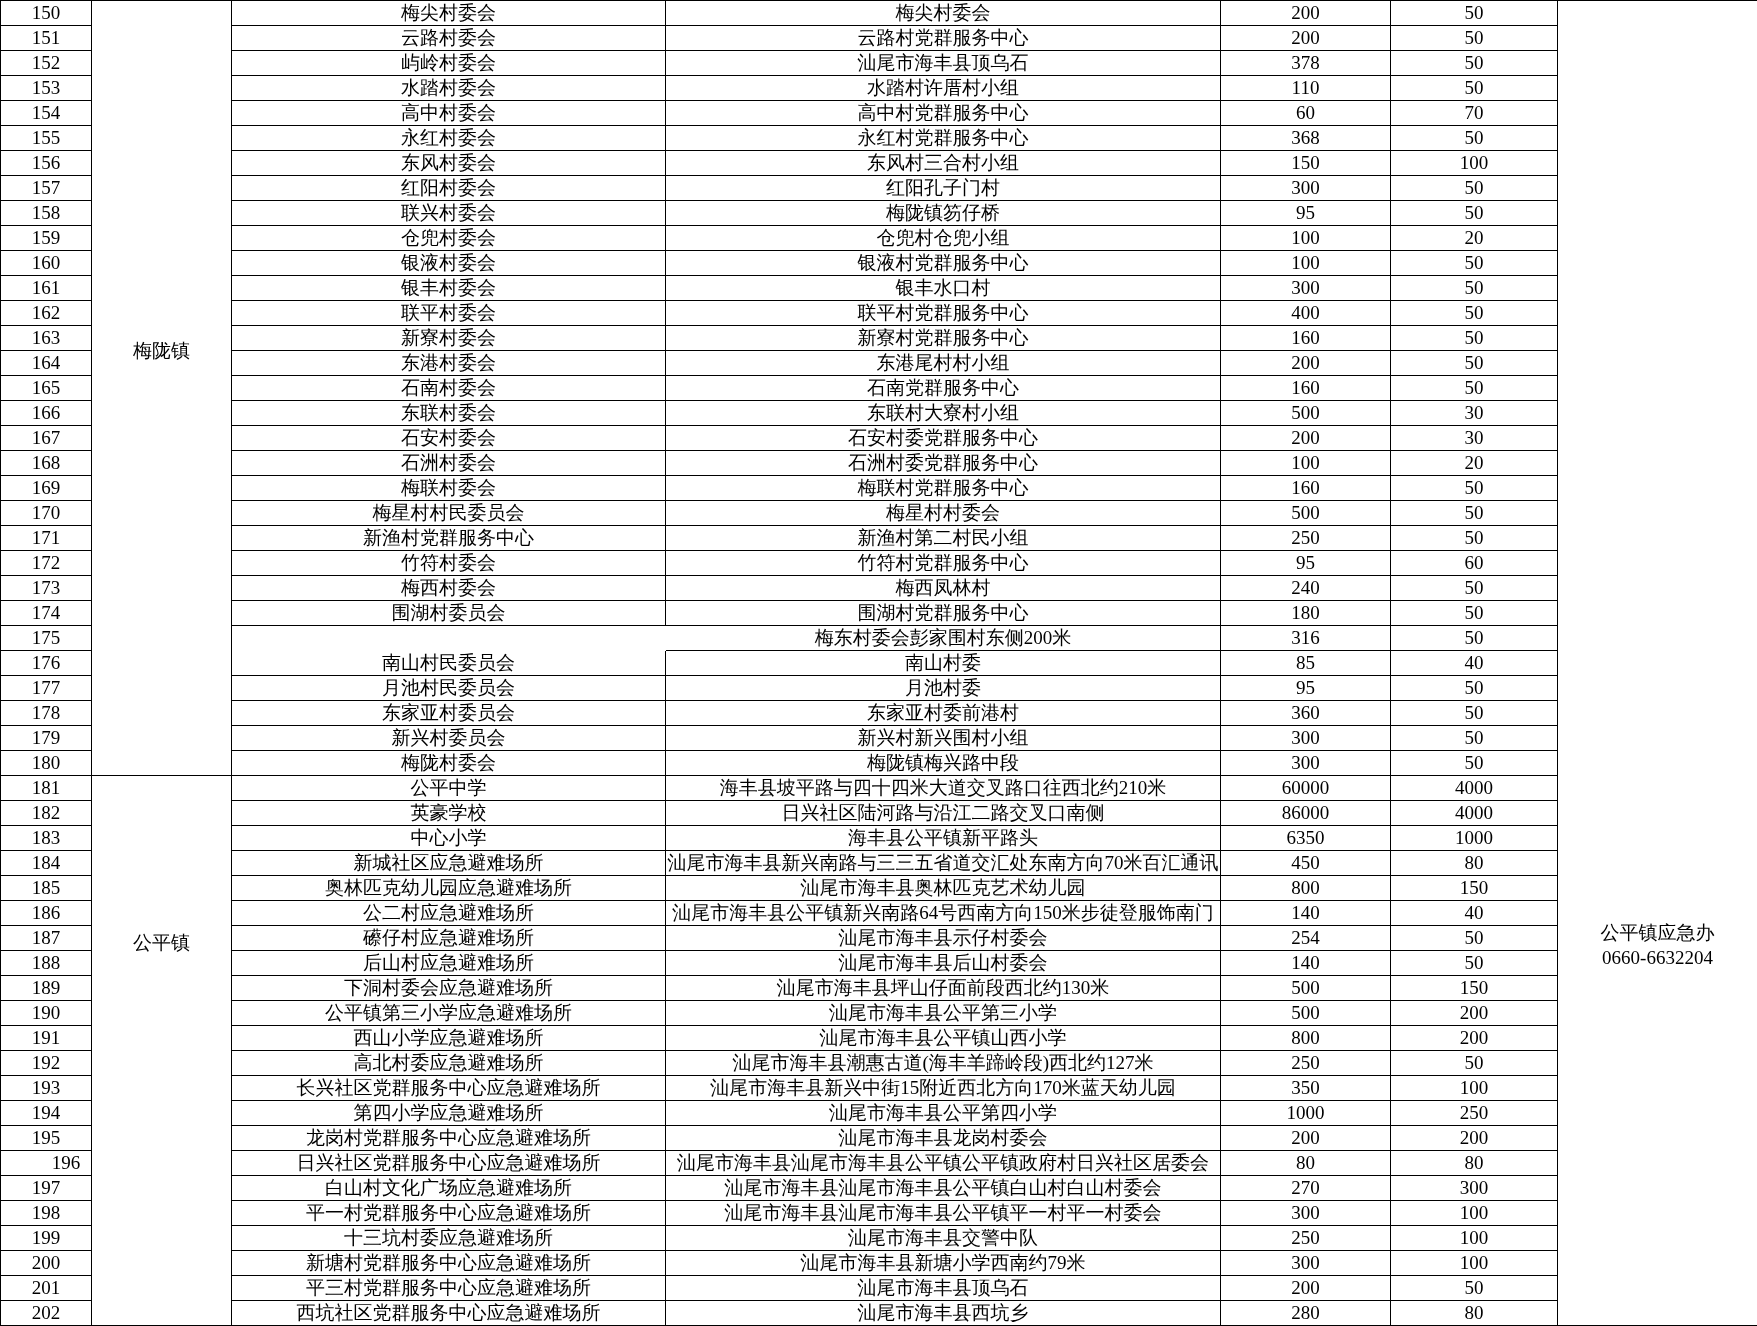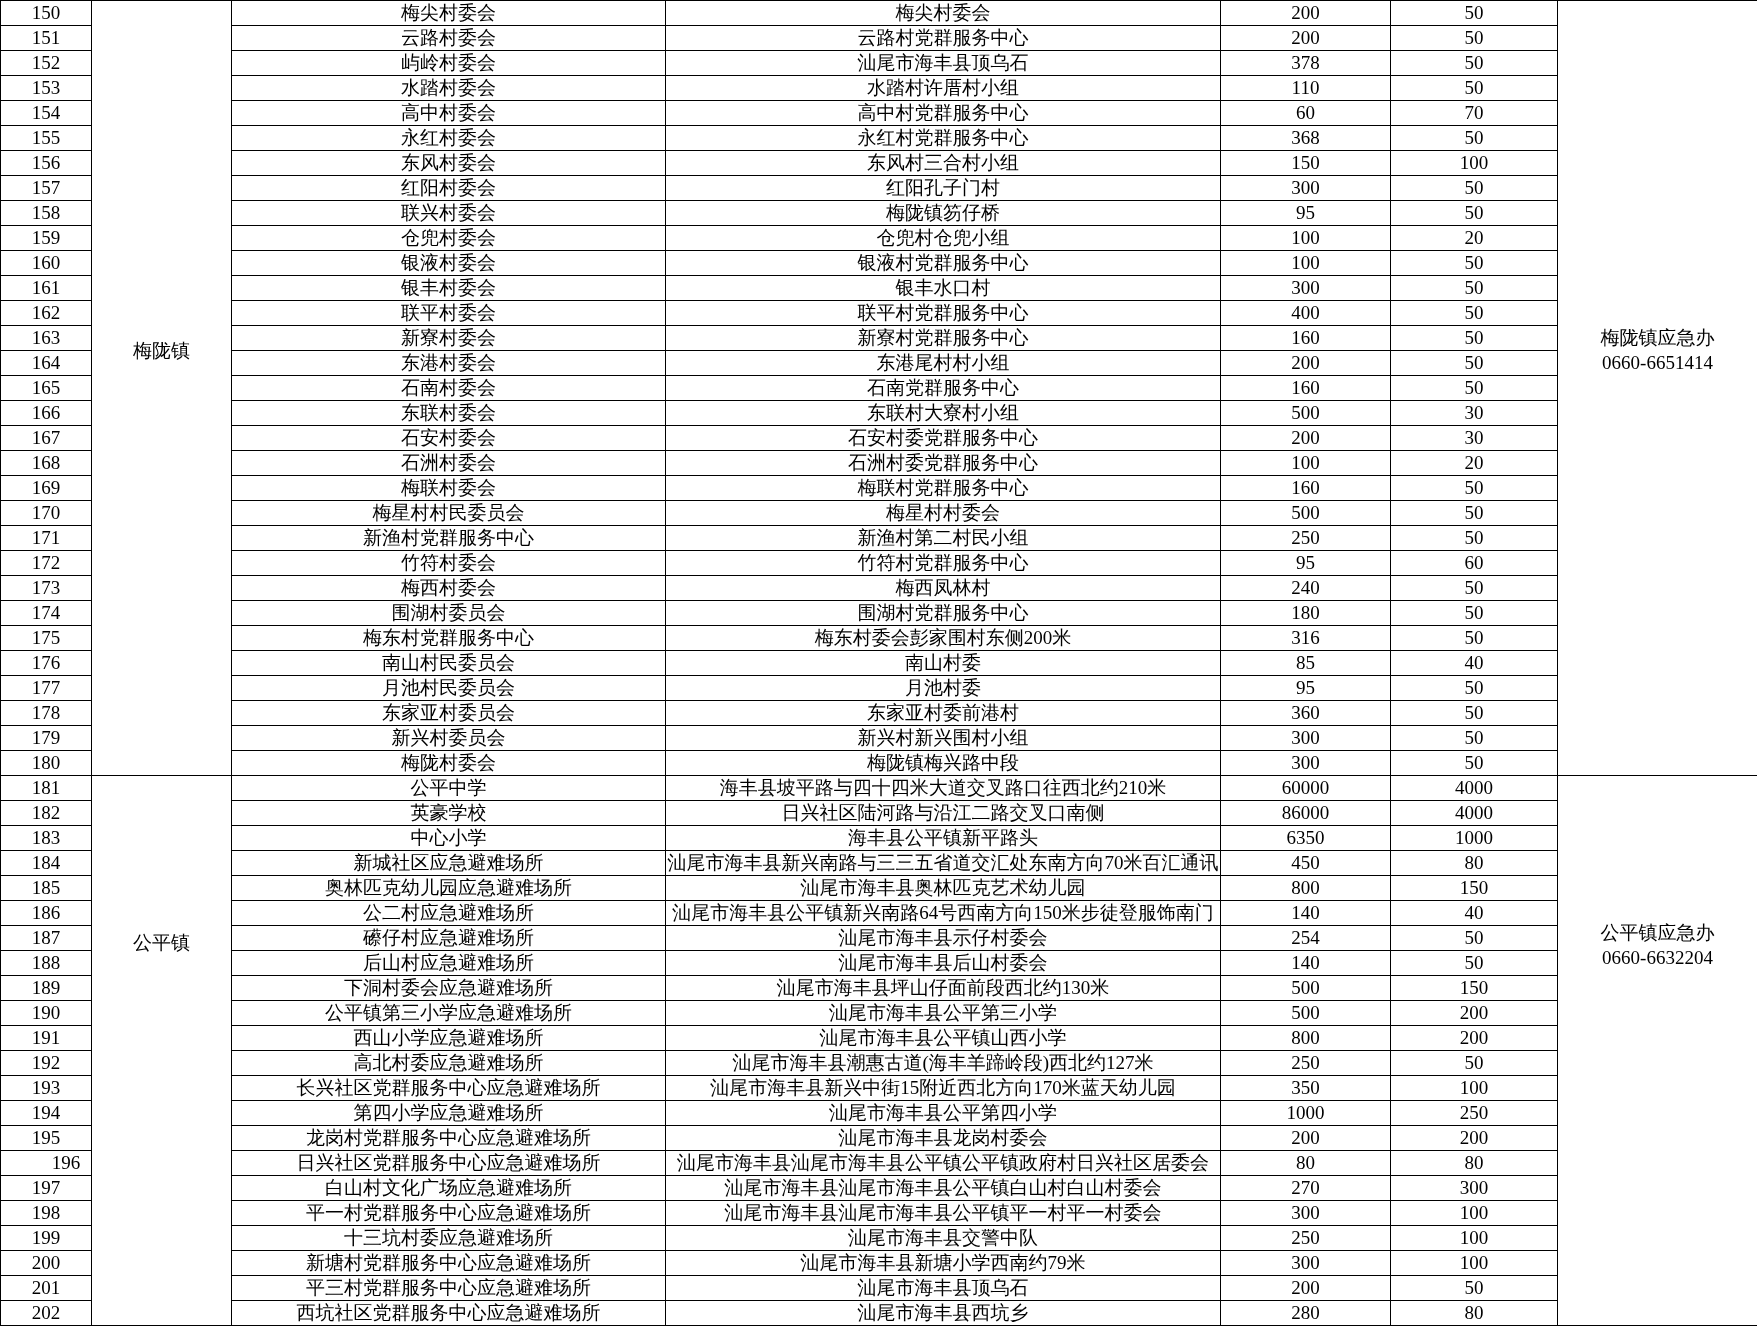--- a/index.html
+++ b/index.html
@@ -40,26 +40,20 @@
     white-space:nowrap;
   }
 </style>
 </head>
 <body>
 
 <div id="page">
   <div id="tbl">
       <div class="cell merged" style="grid-area: 1 / 2 / span 31;">
         <div class="vlabel" style="top: 337px;">梅陇镇</div>
-      </div>
-      <div class="cell merged" style="grid-area: 1 / 7 / span 31;">
-        <div class="vlabel" style="top: 324px;">
-          <div>梅陇镇应急办</div>
-          <div>0660-6651414</div>
-        </div>
       </div>
       <div class="cell merged" style="grid-area: 32 / 2 / span 22;">
         <div class="vlabel" style="top: 154px;">公平镇</div>
       </div>
       <div class="cell merged" style="grid-area: 32 / 7 / span 22;">
         <div class="vlabel" style="top: 144px;">
           <div>公平镇应急办</div>
           <div>0660-6632204</div>
         </div>
       </div>
@@ -182,21 +176,20 @@
       <div class="cell" style="grid-area: 24 / 3;">梅西村委会</div>
       <div class="cell" style="grid-area: 24 / 4;">梅西凤林村</div>
       <div class="cell" style="grid-area: 24 / 5;">240</div>
       <div class="cell" style="grid-area: 24 / 6;">50</div>
       <div class="cell" style="grid-area: 25 / 1;">174</div>
       <div class="cell" style="grid-area: 25 / 3;">围湖村委员会</div>
       <div class="cell" style="grid-area: 25 / 4;">围湖村党群服务中心</div>
       <div class="cell" style="grid-area: 25 / 5;">180</div>
       <div class="cell" style="grid-area: 25 / 6;">50</div>
       <div class="cell" style="grid-area: 26 / 1;">175</div>
-      <div class="cell" style="grid-area: 26 / 3;">梅东村党群服务中心</div>
       <div class="cell" style="grid-area: 26 / 4;">梅东村委会彭家围村东侧200米</div>
       <div class="cell" style="grid-area: 26 / 5;">316</div>
       <div class="cell" style="grid-area: 26 / 6;">50</div>
       <div class="cell" style="grid-area: 27 / 1;">176</div>
       <div class="cell" style="grid-area: 27 / 3;">南山村民委员会</div>
       <div class="cell" style="grid-area: 27 / 4;">南山村委</div>
       <div class="cell" style="grid-area: 27 / 5;">85</div>
       <div class="cell" style="grid-area: 27 / 6;">40</div>
       <div class="cell" style="grid-area: 28 / 1;">177</div>
       <div class="cell" style="grid-area: 28 / 3;">月池村民委员会</div>

